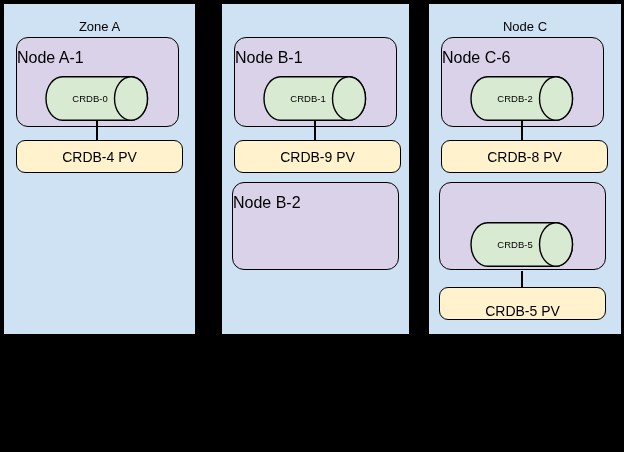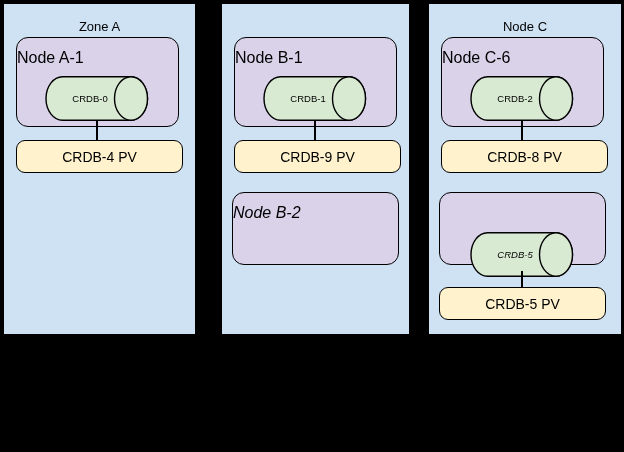--- a/index.html
+++ b/index.html
@@ -32,21 +32,21 @@
     line-height: 15px;
   }
   .node {
     position: absolute;
     background: var(--node-fill, #d9d2e9);
     border: 1.5px solid var(--stroke, #000000);
     border-radius: 12px;
     box-sizing: border-box;
   }
   .node-1 { left: 12px; top: 33px; width: 163px; height: 90px; }
-  .node-2 { left: 10px; top: 188px; width: 167px; height: 73px; font-style: italic; }
+  .node-2 { left: 10px; top: 178px; width: 167px; height: 88px; }
   .node-label {
     position: absolute;
     top: 12px; left: 0; right: 0;
     font-size: 16px;
     line-height: 15px;
   }
   .cyl {
     position: absolute;
     left: 28px; top: 38px;
     width: 104px; height: 45px;
@@ -69,21 +69,21 @@
     background: var(--pv-fill, #fff2cc);
     border: 1.5px solid var(--stroke, #000000);
     border-radius: 9px;
     box-sizing: border-box;
     display: flex;
     align-items: center;
     justify-content: center;
     font-size: 14px;
   }
   .pv-1 { left: 12px; top: 136px; width: 167px; height: 33px; }
-  .pv-2 { left: 10px; top: 283px; width: 167px; height: 33px; }
+  .pv-2 { left: 10px; top: 283px; width: 167px; height: 33px; align-items: flex-end; }
 </style>
 </head>
 <body>
 
 <div class="canvas">
 
   <div class="zone zone-a">
     <div class="zone-label">Zone A</div>
 
     <div class="node node-1">

